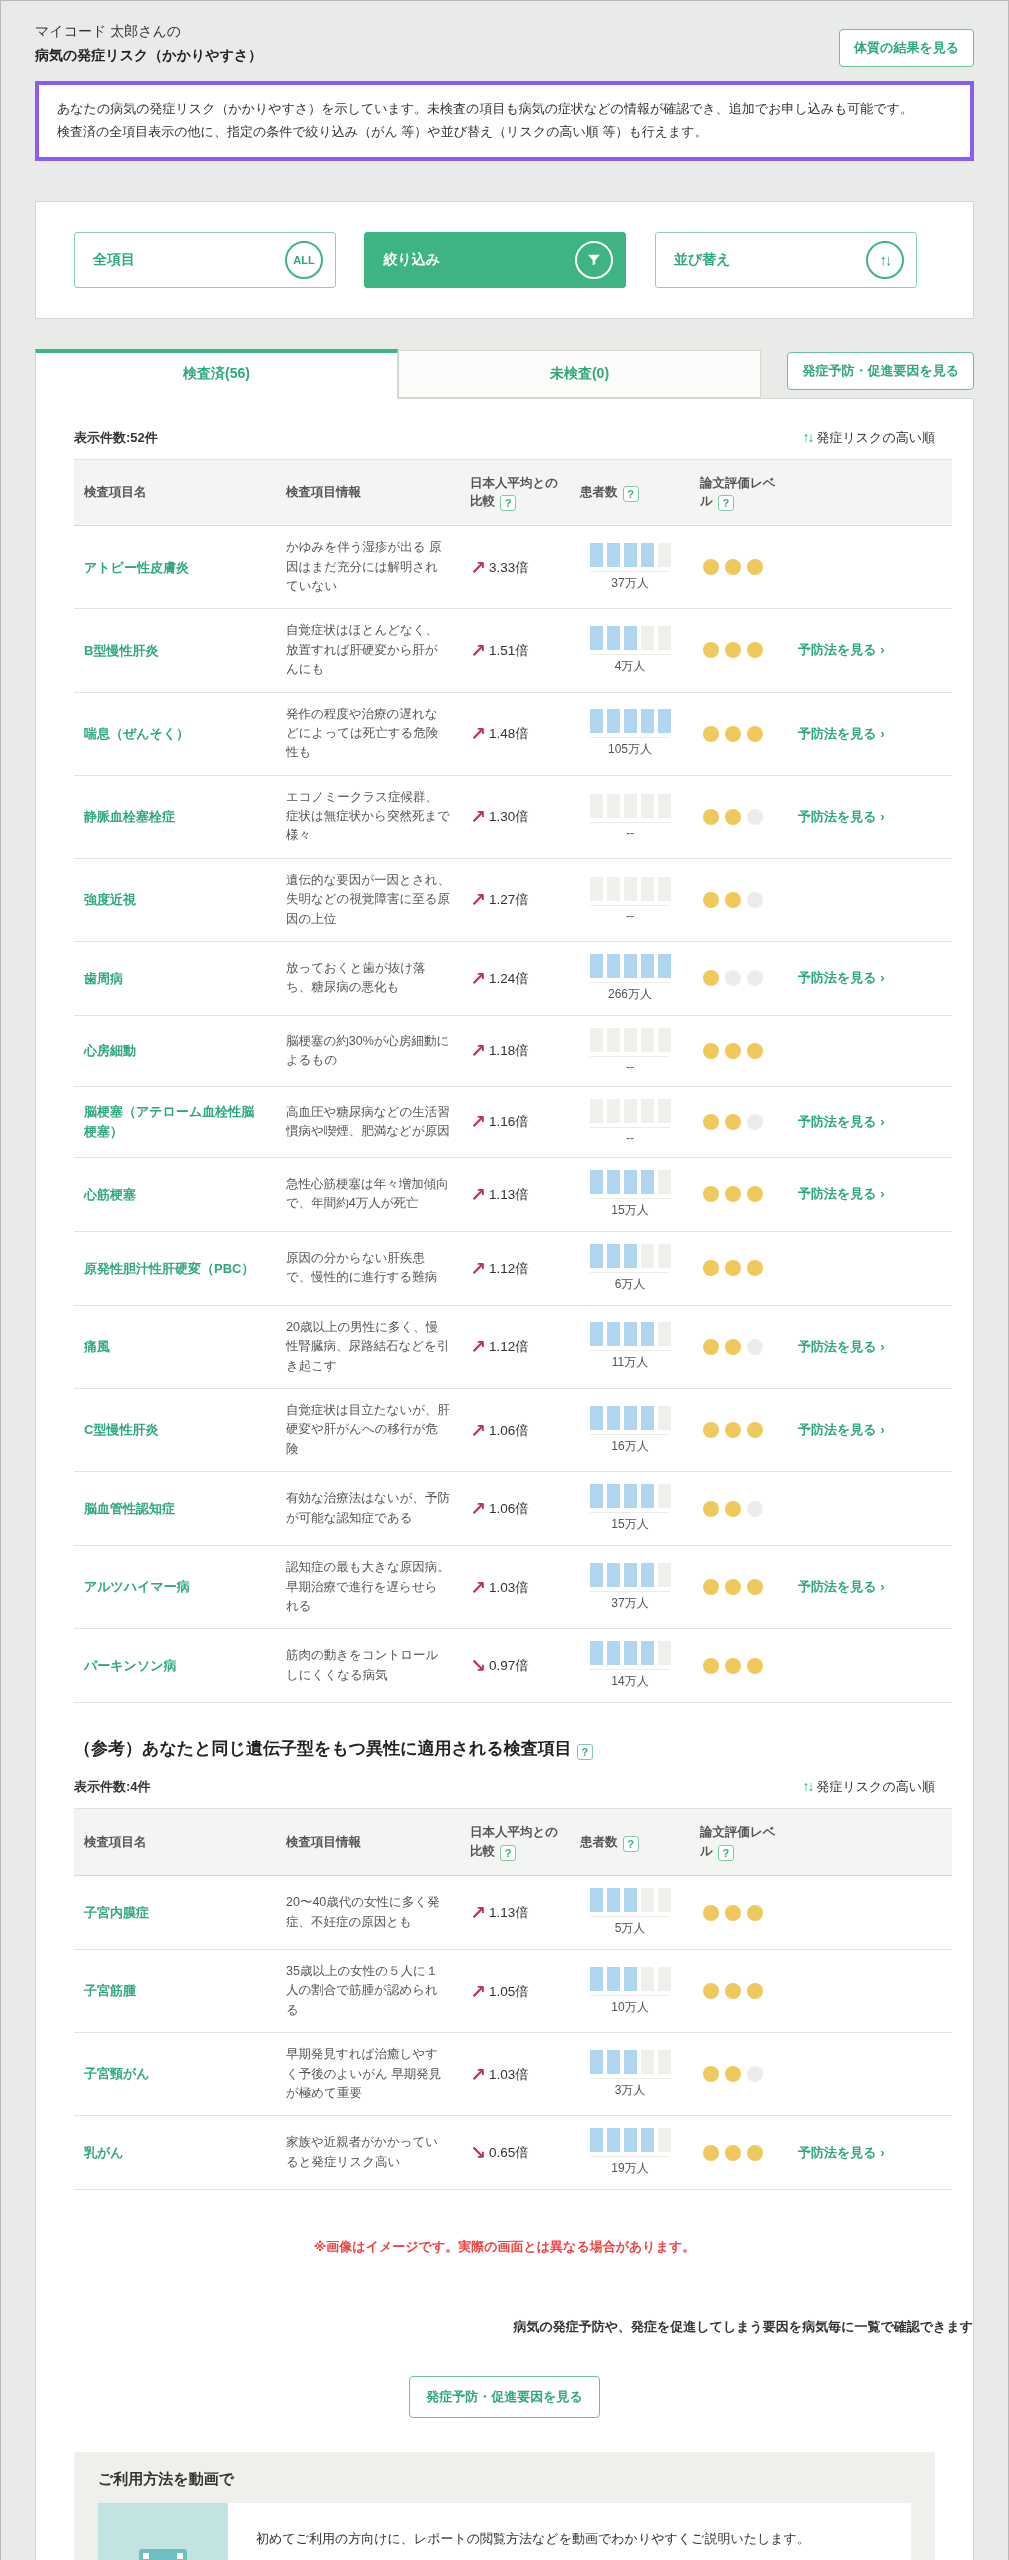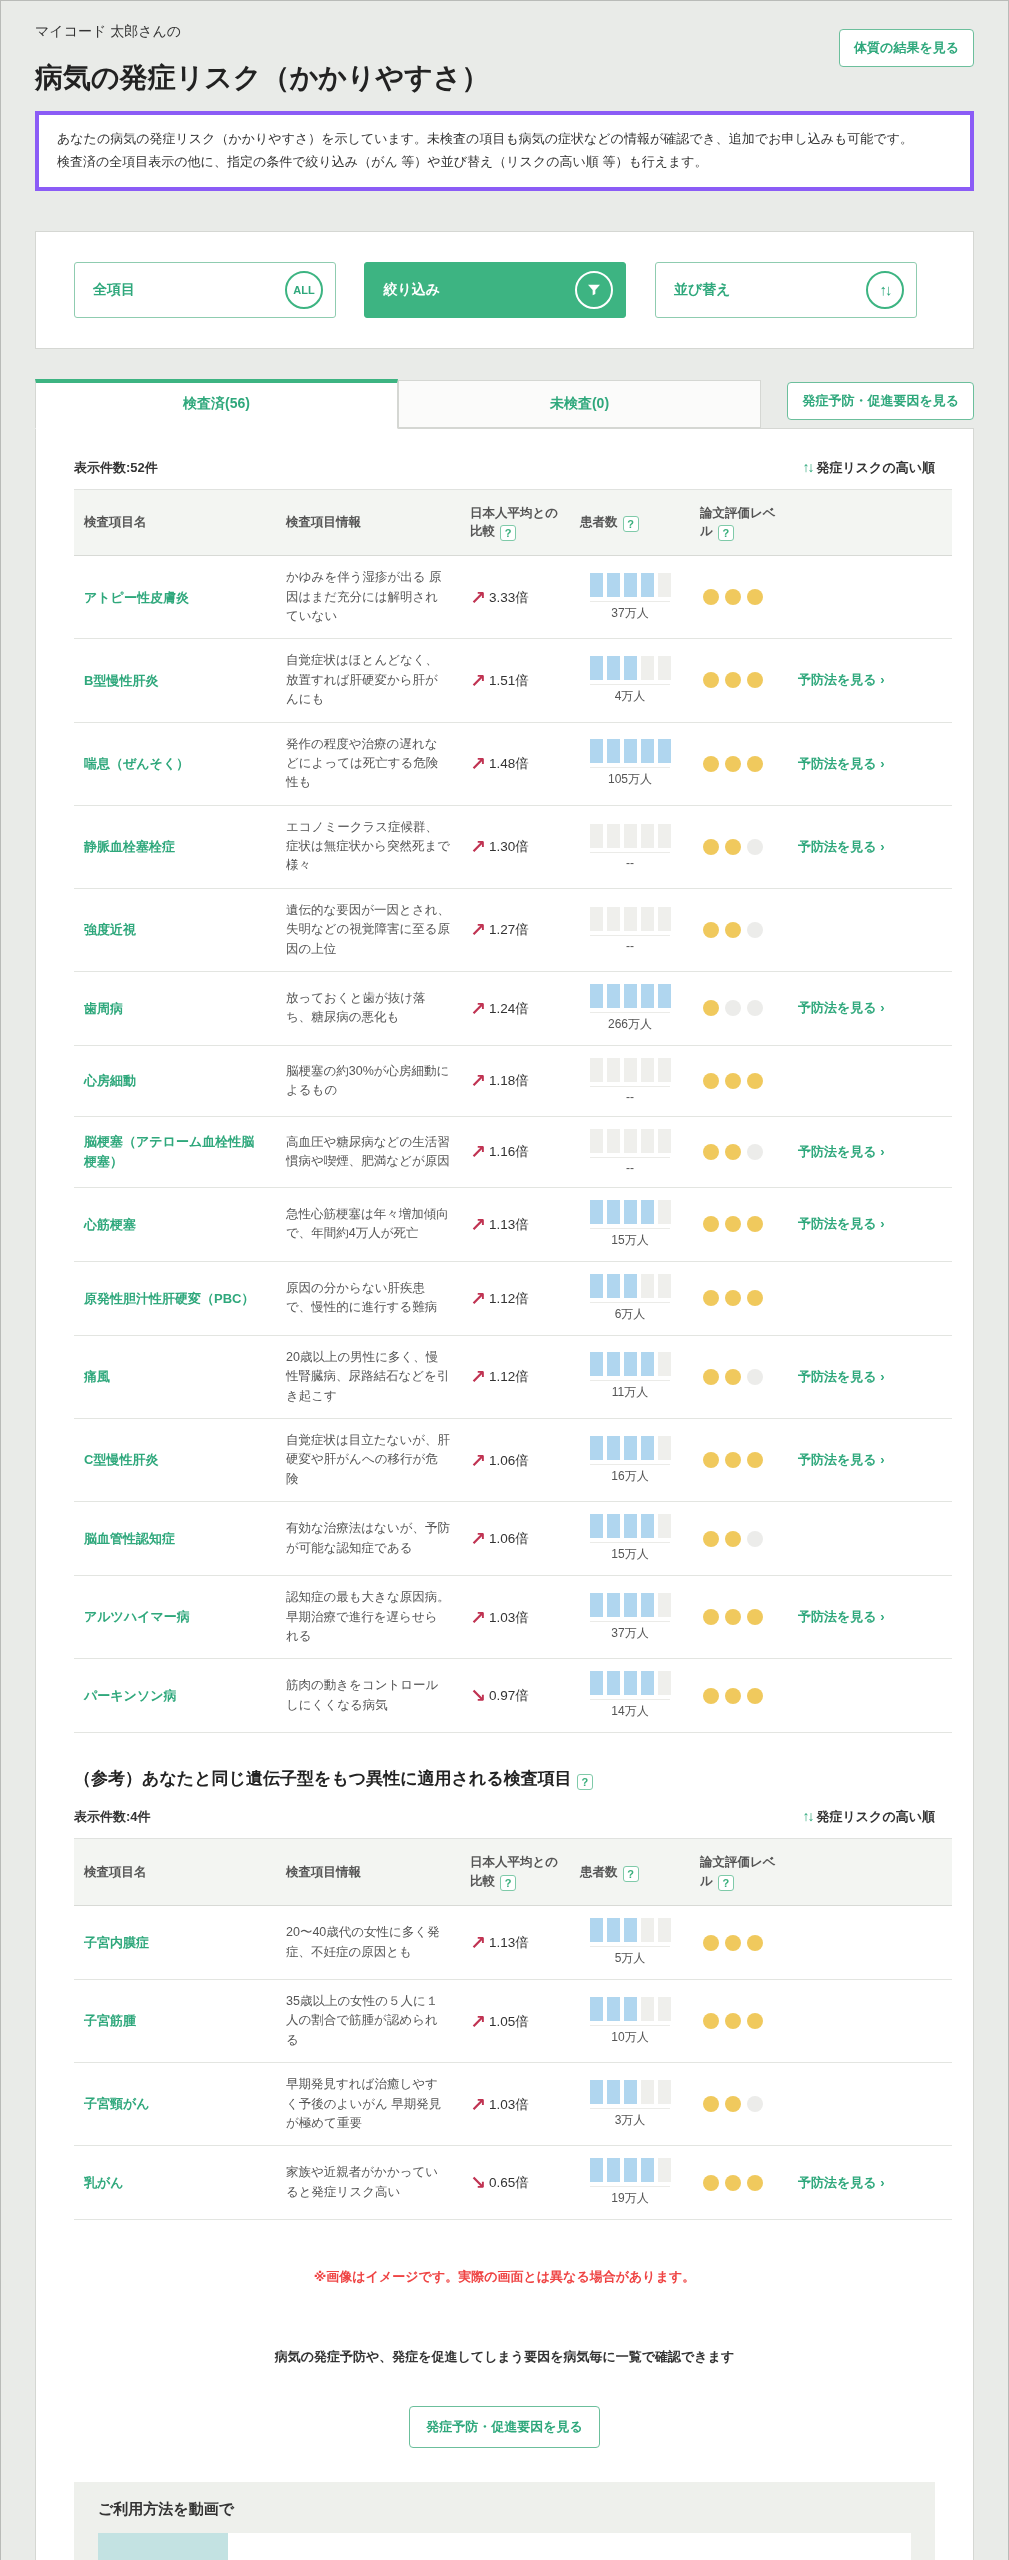--- a/index.html
+++ b/index.html
@@ -9,21 +9,21 @@
   }
   .page {
     width:1009px; min-height:2560px; margin:0 auto; background:#e9ebe8;
     border:1px solid #b9bbb8; position:relative; overflow:hidden;
   }
   .inner { margin:0 34px; }
 
   
   .hdr { display:flex; justify-content:space-between; align-items:flex-start; padding:22px 0 0 0; }
   .hdr .user { font-size:14px; color:#333; }
-  .hdr .title { font-size:28px; font-weight:bold; color:#222; margin-top:18px; }
+  .hdr .title { font-size:14px; font-weight:bold; color:#222; margin-top:6px; }
   .btn-outline {
     display:inline-block; background:#fff; border:1px solid #6cbf9c; border-radius:4px;
     color:#2fa87c; font-size:13px; font-weight:bold; padding:9px 14px; cursor:pointer; text-decoration:none;
   }
   .hdr .btn-outline { margin-top:6px; }
 
   
   .intro {
     background:#fff; border:4px solid #8b5cf6; margin-top:14px;
     padding:13px 18px; font-size:13px; line-height:1.75; color:#333;
@@ -59,21 +59,21 @@
     margin-bottom:-1px; padding:12px 0 15px 0; z-index:2; position:relative;
   }
   .tab-row .spacer { flex:1; }
   .tab-row .btn-outline { margin-bottom:8px; }
 
   
   .main-card { background:#fff; border:1px solid #d5d7d3; border-top:1px solid #d5d7d3; padding:0 0 36px 0; }
 
   .count-row { display:flex; justify-content:space-between; align-items:center; margin:30px 38px 12px 38px; }
   .count-label { font-size:13px; font-weight:bold; color:#333; }
-  .sort-ctl { font-size:13px; font-weight:bold; color:#333; cursor:pointer; }
+  .sort-ctl { font-size:13px; font-weight:normal; color:#333; cursor:pointer; }
   .sort-ctl .ud { color:#2fa87c; letter-spacing:-2px; margin-right:4px; font-size:14px; }
 
   
   table.risk { border-collapse:collapse; margin:0 38px; width:878px; table-layout:fixed; }
   table.risk th {
     background:#f3f5f2; border-top:1px solid #e0e2df; border-bottom:1px solid #d8dad6;
     font-size:12.5px; color:#555; font-weight:bold; text-align:left;
     padding:14px 10px; vertical-align:middle; line-height:1.5;
   }
   table.risk td { border-bottom:1px solid #e3e5e1; padding:12px 10px; vertical-align:middle; font-size:12.5px; }
@@ -95,21 +95,21 @@
     border:1px solid #7fcaa9; border-radius:3px; background:#fff; color:#3aaf7c;
     font-size:11px; font-weight:bold; margin-left:5px; vertical-align:-2px;
   }
 
   
   .sec2-title { margin:34px 38px 0 38px; font-size:17px; font-weight:bold; color:#222; }
 
   
   .notice { text-align:center; margin-top:48px; font-size:13px; font-weight:bold; color:#ef4444; }
   .prevention { text-align:center; margin-top:62px; }
-  .prevention .txt { font-size:13px; font-weight:bold; color:#333; }
+  .prevention .txt { font-size:13px; font-weight:bold; color:#333;text-align:right; }
   .prevention .btn-outline { margin-top:22px; padding:11px 16px; }
 
   
   .video-panel { background:#eef0ec; margin:34px 38px 0 38px; padding:18px 24px 24px 24px; }
   .video-title { font-size:15px; color:#333; font-weight:bold; }
   .video-box { display:flex; background:#fff; margin-top:14px; }
   .video-icon { width:130px; min-height:132px; background:#c3e2e2; display:flex; align-items:center; justify-content:center; flex:none; cursor:pointer; }
   .video-body { flex:1; padding:26px 28px 14px 28px; }
   .video-desc { font-size:13px; color:#333; line-height:1.6; }
 </style>

